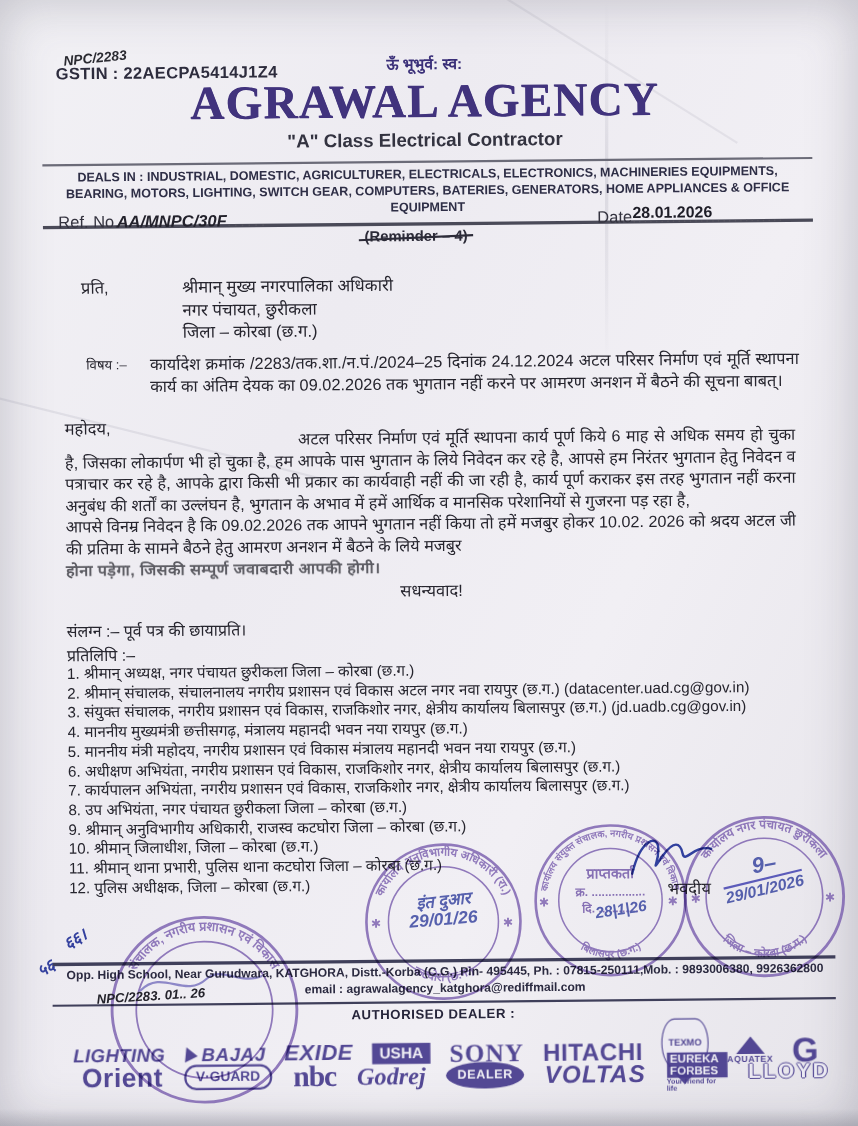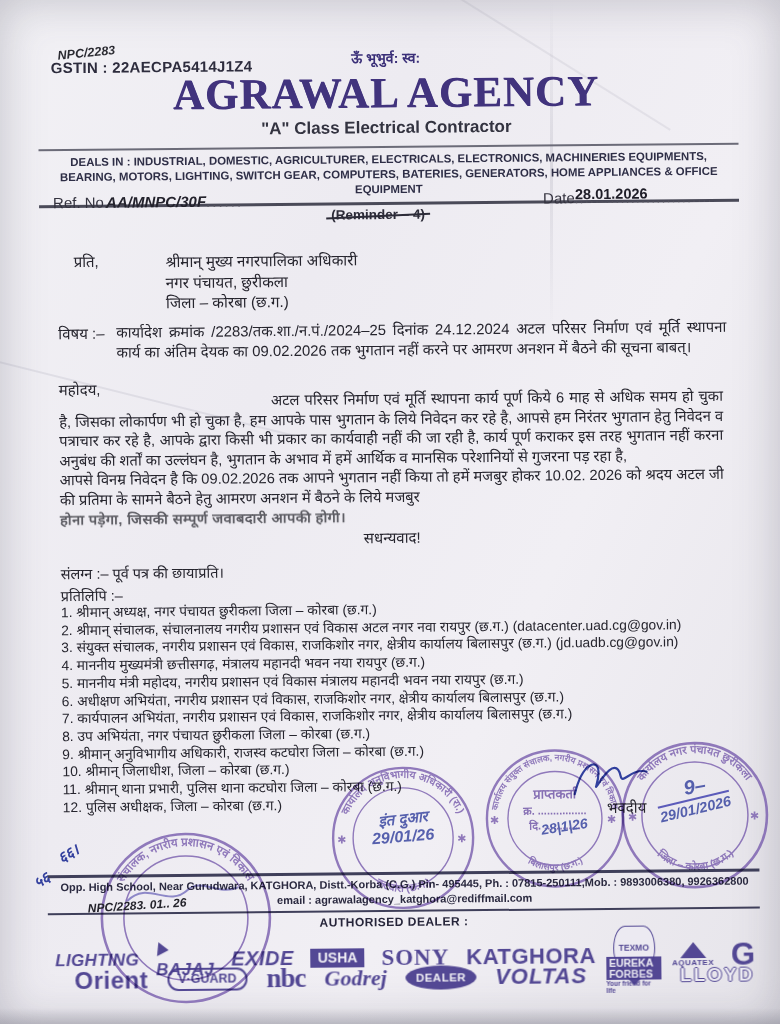--- a/index.html
+++ b/index.html
@@ -30,21 +30,21 @@
   .reminder:after{content:"";position:absolute;left:-5px;right:-5px;top:54%;height:2px;background:#2c2b38;transform:rotate(-2deg);}
   .date-zone{position:relative;width:190px;}
   .date-label{font-size:15px;text-align:right;}
   .date-dots{letter-spacing:1.5px;color:#55545f;font-size:13px;}
   .date-val{position:absolute;left:32px;top:-3px;font-weight:bold;font-size:14.5px;color:#1e1d27;}
   
   .to-label{left:76px;top:248px;font-size:15px;color:#26252e;}
   .recipient{left:168px;top:250px;font-size:15.2px;line-height:20.5px;color:#26252e;}
   
   .subject{left:60px;right:52px;top:320px;display:flex;color:#26252e;}
-  .subject .lab{flex:none;width:58px;font-size:15px;}
+  .subject .lab{flex:none;width:58px;font-size:12px;margin-left:20px;}
   .subject .txt{flex:1;font-size:14.9px;line-height:20.4px;text-align:justify;}
   .salutation{left:60px;top:376px;font-size:15px;color:#26252e;}
   
   .letter-body{left:60px;right:56px;top:390px;color:#26252e;font-size:14.7px;line-height:19.6px;}
   .p1{text-indent:212px;text-align:justify;}
   .p2{text-align:justify;}
   .smudge{font-weight:bold;color:#3b3b42;filter:blur(.55px);opacity:.82;letter-spacing:.4px;transform:scaleY(.93);transform-origin:left;}
   .thanks{text-align:center;margin-top:1px;font-size:15px;}
   
   .enclosure{left:60px;top:560px;font-size:14.5px;color:#26252e;}
@@ -173,21 +173,21 @@
     <div class="abs email">email : agrawalagency_katghora@rediffmail.com</div>
     <div class="abs rule" style="left:44px;right:24px;top:910px;height:2px;"></div>
     <div class="abs center dealer">AUTHORISED DEALER :</div>
 
     <div class="abs brands brands1">
       <span class="b b-havells">LIGHTING</span>
       <span class="b b-bajaj"><span class="wing"></span><span>BAJAJ</span></span>
       <span class="b b-exide">EXIDE</span>
       <span class="b b-usha">USHA</span>
       <span class="b b-sony">SONY</span>
-      <span class="b b-hitachi">KATGHORA</span>
+      <span class="b b-hitachi">HITACHI</span>
       <span class="texmo">
         <span class="texmo-banner">TEXMO</span>
         <span class="tri-down"></span>
       </span>
       <span class="aquatex">
         <span class="tri-up"></span>
         <span class="aquatex-label">AQUATEX</span>
       </span>
       <span class="b b-g">G</span>
     </div>

